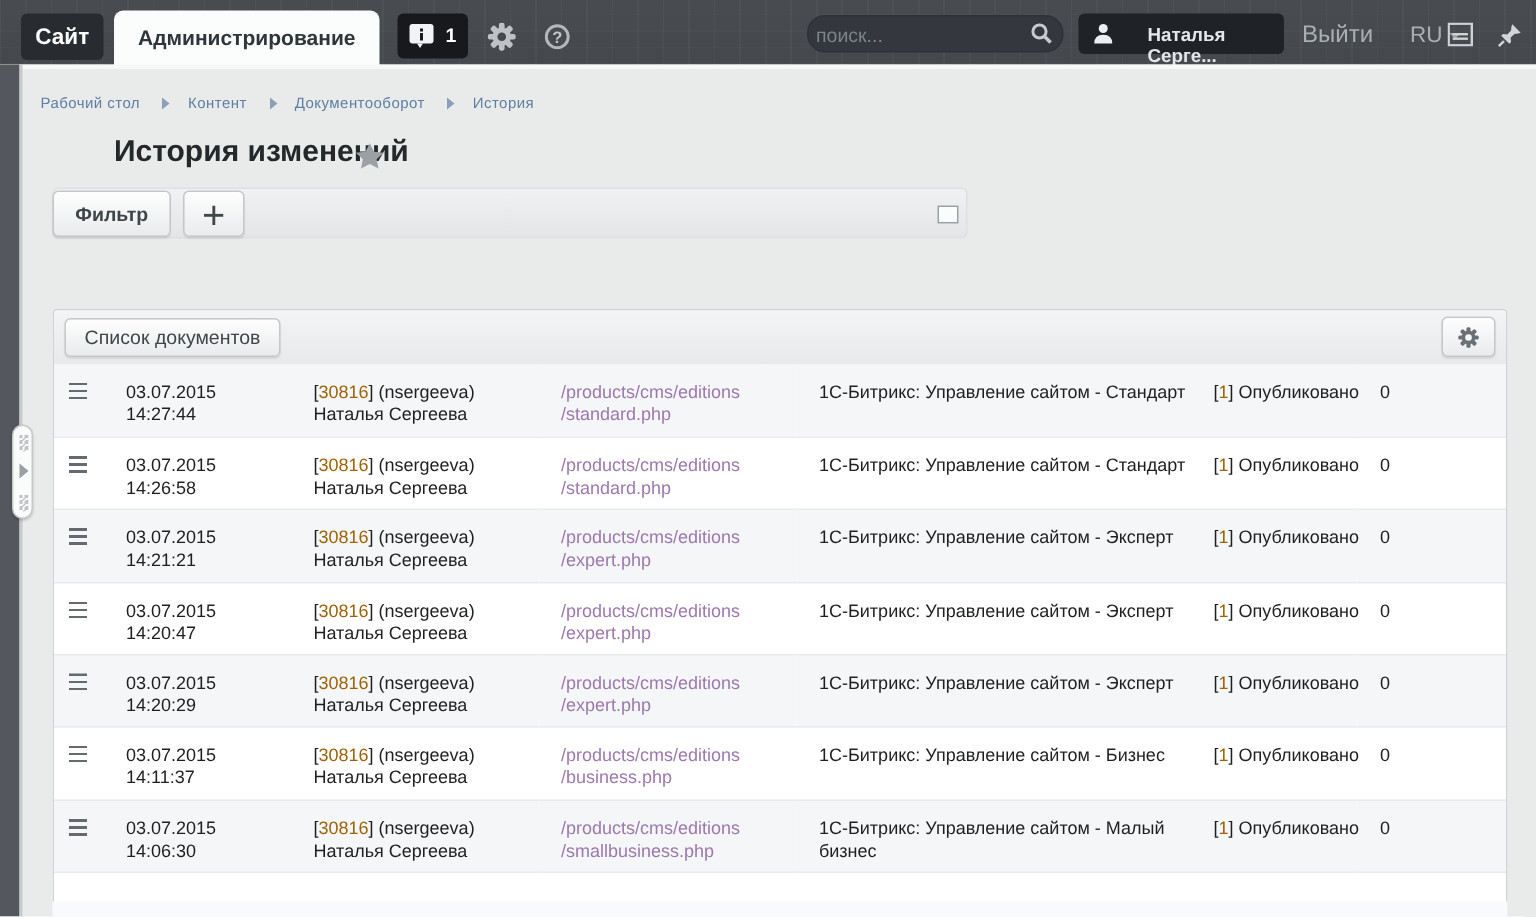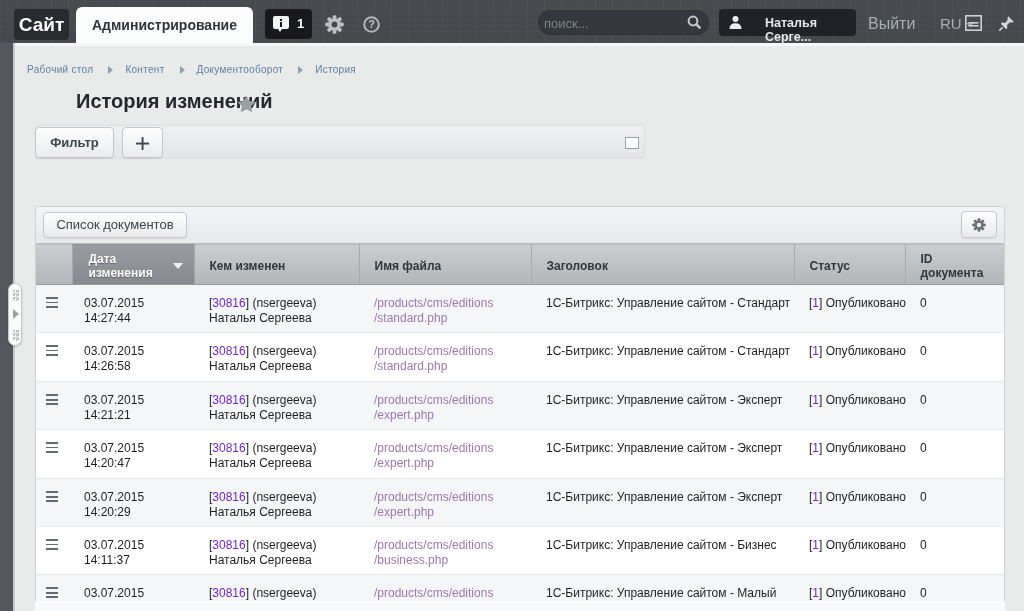--- a/index.html
+++ b/index.html
@@ -7,21 +7,21 @@
 body { font-family:"Liberation Sans", sans-serif; background:#e9ebeb; position:relative; }
 
 
 .topbar { position:absolute; left:0; top:0; width:1024px; height:43px;
   background:
   repeating-linear-gradient(90deg, rgba(255,255,255,0.03) 0 1px, rgba(0,0,0,0) 1px 17px),
   repeating-linear-gradient(0deg, rgba(255,255,255,0.02) 0 1px, rgba(0,0,0,0) 1px 11px),
   linear-gradient(#484b4f,#45484c); }
 .topbar:after { content:""; position:absolute; left:0; top:43px; width:1024px; height:3px; background:#f6f7f7; }
 .tab-site { position:absolute; left:14px; top:9px; width:55px; height:31px;
-  background:#282b2f; border-radius:4px; color:#fff; font-size:19px; font-weight:bold;
+  background:#282b2f; border-radius:4px; color:#fff; font-size:15px; font-weight:bold;
   text-align:center; line-height:31px; }
 .tab-admin { position:absolute; left:76px; top:7px; width:177px; height:39px;
   background:#fbfcfc; border-radius:6px 6px 0 0; color:#303539; font-size:14px; font-weight:bold;
   text-align:center; line-height:37px; }
 .badge { position:absolute; left:265px; top:9px; width:47px; height:30px;
   background:#17191c; border-radius:4px; }
 .badge .num { position:absolute; left:32px; top:7px; color:#fff; font-size:13px; font-weight:bold; }
 .badge svg { position:absolute; left:7px; top:6px; }
 .ic-gear { position:absolute; left:325px; top:15px; }
 .ic-help { position:absolute; left:363px; top:16px; }
@@ -89,21 +89,21 @@
 table.g th.sorted { background:linear-gradient(#999da2,#868a8e); color:#fdfdfd; position:relative;
   text-shadow:0 1px 1px rgba(0,0,0,.35); padding-left:16px; }
 table.g th.sorted .arr { position:absolute; right:11px; top:19px; width:0; height:0;
   border-left:5px solid transparent; border-right:5px solid transparent; border-top:6px solid #f2f3f4; }
 table.g td { font-size:12px; color:#1d1f21; vertical-align:top; padding:11px 0 0 15px;
   line-height:15px; border-bottom:1px solid #e8ebed; height:48.4px; }
 table.g td.nw { white-space:nowrap; }
 table.g td.dt { padding-left:12px; }
 table.g td.mn { padding-left:10px; }
 table.g tr.odd td { background:#f4f6f8; }
-table.g a.bl { color:#6d28d9; text-decoration:none; }
+table.g a.bl { color:#a16207; text-decoration:none; }
 table.g td.path { color:#9d78ad; }
 .ham { width:12px; height:12px; margin:1px 0 0 0;
   background:repeating-linear-gradient(#646a6f 0 1.8px, transparent 1.8px 4.7px); }
 .botwhite { position:absolute; left:35px; top:601px; width:970px; height:10px; background:#f8fafb; }
 </style>
 </head>
 <body>
 
 <div class="topbar">
   <div class="tab-site">Сайт</div>
@@ -202,29 +202,20 @@
     <colgroup>
         <col class="c0">
         <col class="c1">
         <col class="c2">
         <col class="c3">
         <col class="c4">
         <col class="c5">
         <col class="c6">
       </colgroup>
     <tbody>
-        <tr>
-      <th class="first"></th>
-      <th class="sorted">Дата<br>изменения<span class="arr"></span></th>
-      <th>Кем изменен</th>
-      <th>Имя файла</th>
-      <th>Заголовок</th>
-      <th>Статус</th>
-      <th>ID<br>документа</th>
-    </tr>
     <tr class="odd">
       <td class="mn">
             <div class="ham"></div>
           </td>
       <td class="dt">03.07.2015<br>14:27:44</td>
       <td>[<a class="bl">30816</a>] (nsergeeva)<br>Наталья Сергеева</td>
       <td class="path">/products/cms/editions<br>/standard.php</td>
       <td class="nw">1С-Битрикс: Управление сайтом - Стандарт</td>
       <td class="nw">[<a class="bl">1</a>] Опубликовано</td>
       <td>0</td>

